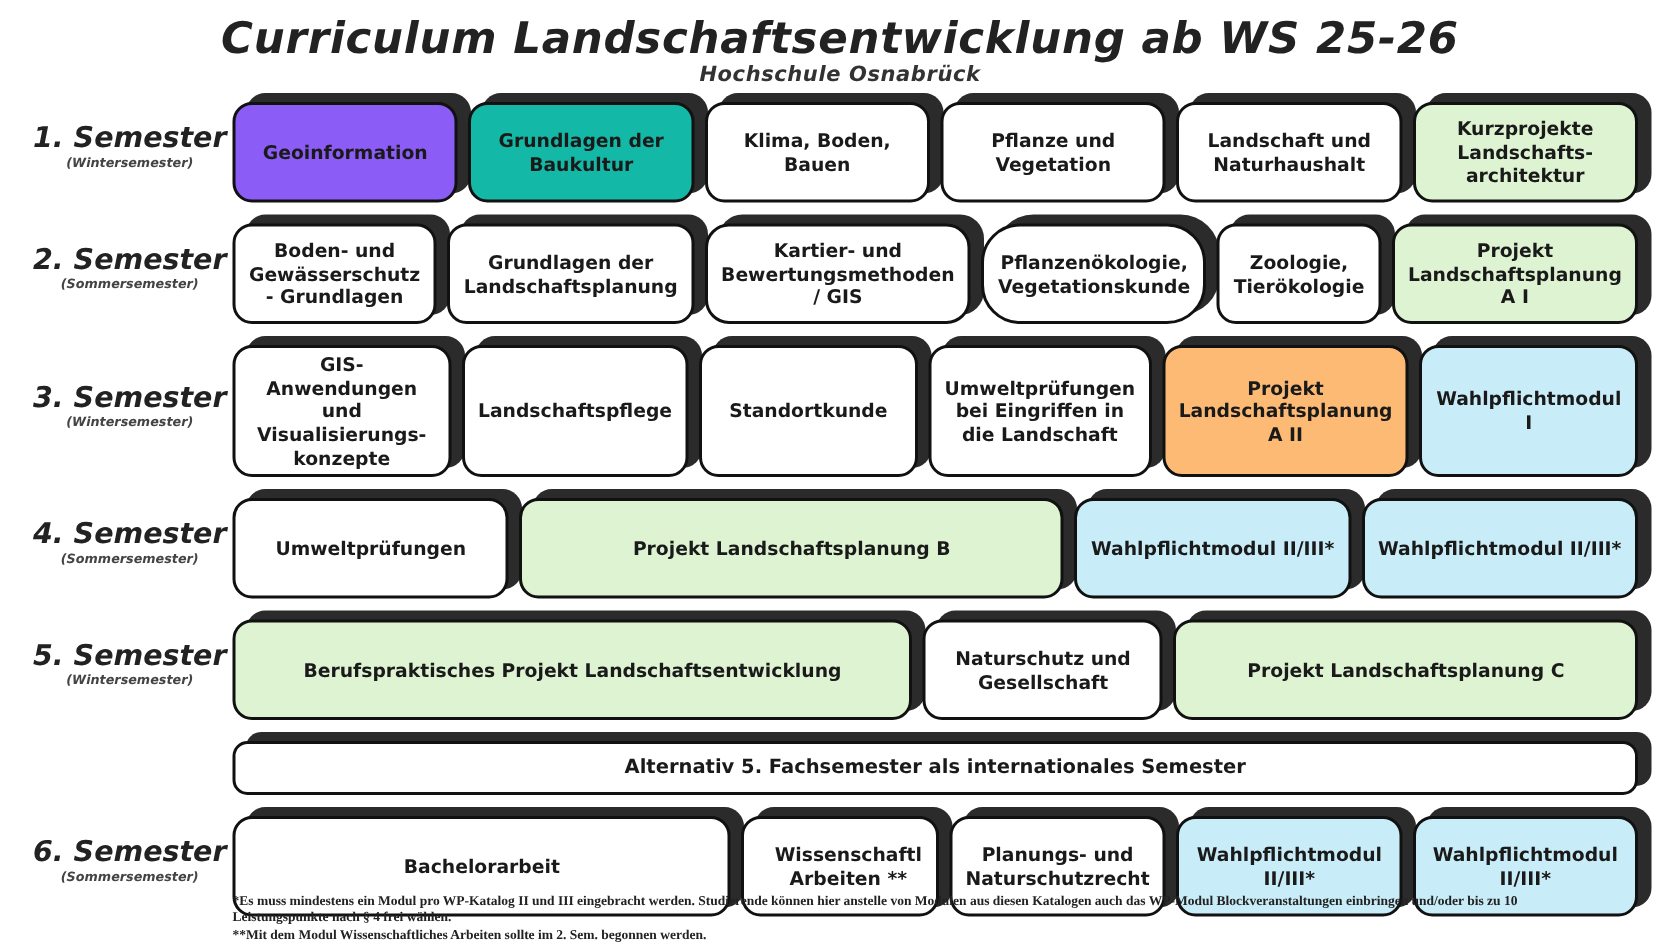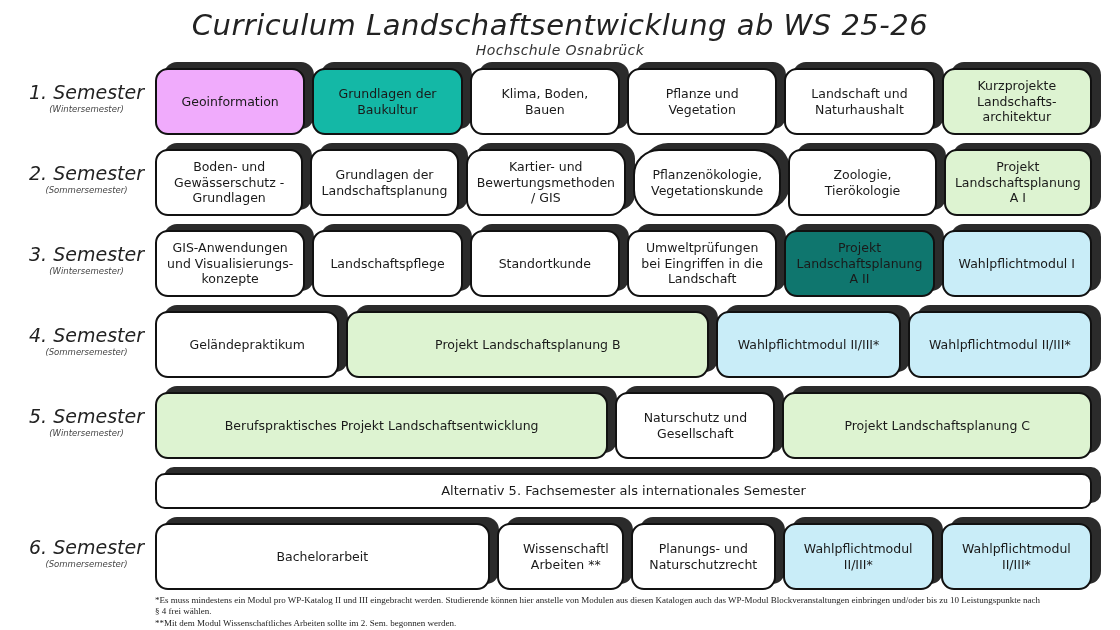--- a/index.html
+++ b/index.html
@@ -5,21 +5,21 @@
   html, body {
     margin: 0;
     padding: 0;
     background: #ffffff;
     width: 1120px;
     height: 630px;
     overflow: hidden;
     font-family: "DejaVu Sans", sans-serif;
     color: #1a1a1a;
   }
-  .page { width: 1120px; height: 630px; position: relative; }
+  .page { width: 1120px; height: 630px; position: relative; font-weight: bold; }
 
   
   .header { text-align: center; padding-top: 10px; }
   .title {
     font-size: 29px;
     font-style: italic;
     letter-spacing: 0.5px;
     line-height: 1.1;
     color: #222;
     font-family: "DejaVu Sans", sans-serif;
@@ -113,21 +113,21 @@
     <div class="subtitle">Hochschule Osnabrück</div>
   </div>
 
   <div class="main" id="grid">
       <div class="row">
         <div class="label-col">
           <div class="sem-label">1. Semester</div>
           <div class="sem-sublabel">(Wintersemester)</div>
         </div>
         <div class="boxes">
-          <div class="module" style="flex: 1 1 0px; background: #f0abfc;">Geoinformation</div>
+          <div class="module" style="flex: 1 1 0px; background: #8b5cf6;">Geoinformation</div>
           <div class="module" style="flex: 1 1 0px; background: #14b8a6;">Grundlagen der Baukultur</div>
           <div class="module" style="flex: 1 1 0px; background: rgb(255, 255, 255);">Klima, Boden, Bauen</div>
           <div class="module" style="flex: 1 1 0px; background: rgb(255, 255, 255);">Pflanze und Vegetation</div>
           <div class="module" style="flex: 1 1 0px; background: rgb(255, 255, 255);">Landschaft und Naturhaushalt</div>
           <div class="module" style="flex: 1 1 0px; background: rgb(221, 243, 209);">Kurzprojekte Landschafts-architektur</div>
         </div>
       </div>
       <div class="row">
         <div class="label-col">
           <div class="sem-label">2. Semester</div>
@@ -145,31 +145,31 @@
       <div class="row">
         <div class="label-col">
           <div class="sem-label">3. Semester</div>
           <div class="sem-sublabel">(Wintersemester)</div>
         </div>
         <div class="boxes">
           <div class="module" style="flex: 1 1 0px; background: rgb(255, 255, 255);">GIS-Anwendungen und Visualisierungs-konzepte</div>
           <div class="module" style="flex: 1 1 0px; background: rgb(255, 255, 255);">Landschaftspflege</div>
           <div class="module" style="flex: 1 1 0px; background: rgb(255, 255, 255);">Standortkunde</div>
           <div class="module" style="flex: 1 1 0px; background: rgb(255, 255, 255);">Umweltprüfungen bei Eingriffen in die Landschaft</div>
-          <div class="module" style="flex: 1 1 0px; background: #0f766e;">Projekt Landschaftsplanung A II</div>
+          <div class="module" style="flex: 1 1 0px; background: #fdba74;">Projekt Landschaftsplanung A II</div>
           <div class="module" style="flex: 1 1 0px; background: rgb(201, 237, 248);">Wahlpflichtmodul I</div>
         </div>
       </div>
       <div class="row">
         <div class="label-col">
           <div class="sem-label">4. Semester</div>
           <div class="sem-sublabel">(Sommersemester)</div>
         </div>
         <div class="boxes">
-          <div class="module" style="flex: 1 1 0px; background: rgb(255, 255, 255);">Geländepraktikum</div>
+          <div class="module" style="flex: 1 1 0px; background: rgb(255, 255, 255);">Umweltprüfungen</div>
           <div class="module" style="flex: 2.1 1 0px; background: rgb(221, 243, 209);">Projekt Landschaftsplanung B</div>
           <div class="module" style="flex: 1 1 0px; background: rgb(201, 237, 248);">Wahlpflichtmodul II/III*</div>
           <div class="module" style="flex: 1 1 0px; background: rgb(201, 237, 248);">Wahlpflichtmodul II/III*</div>
         </div>
       </div>
       <div class="row">
         <div class="label-col">
           <div class="sem-label">5. Semester</div>
           <div class="sem-sublabel">(Wintersemester)</div>
         </div>

